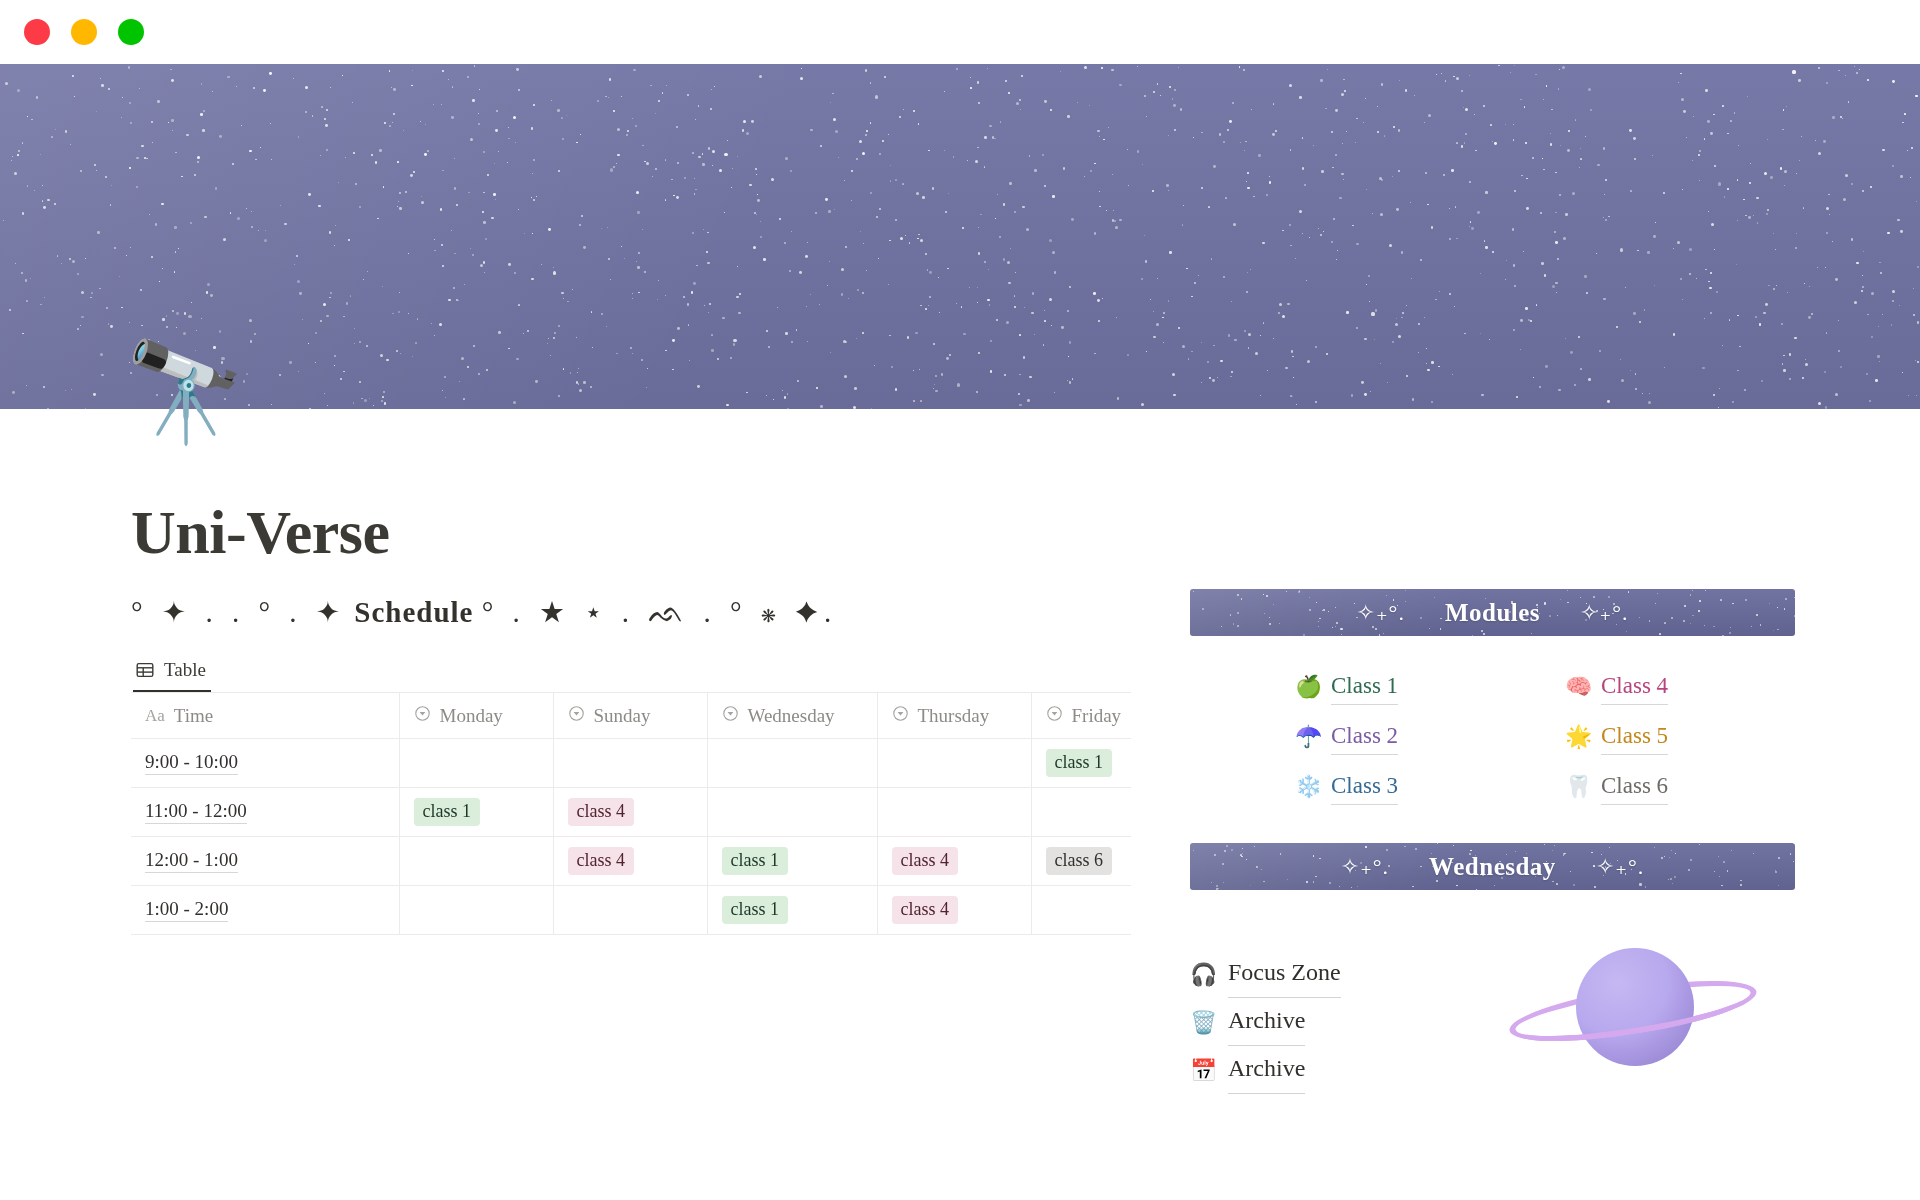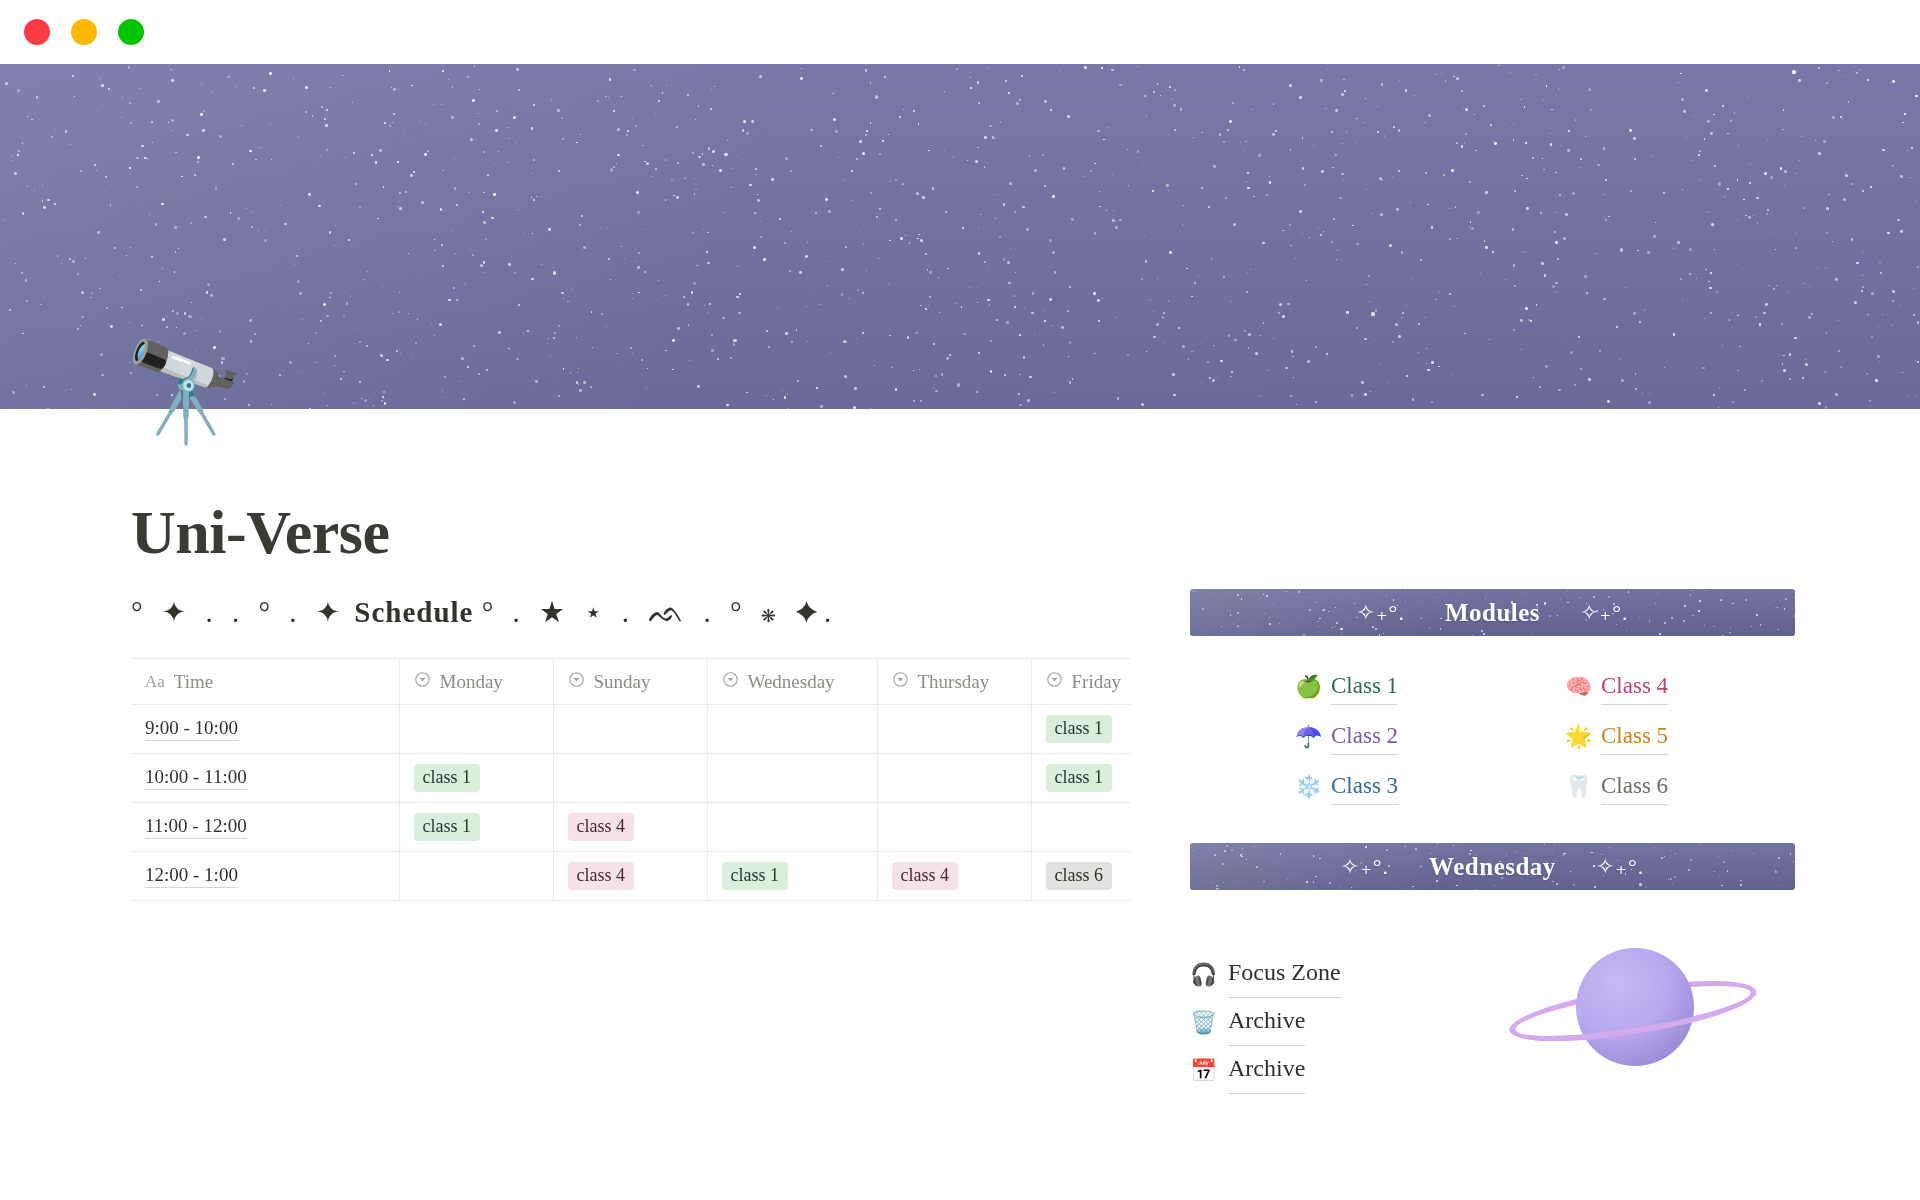--- a/index.html
+++ b/index.html
@@ -1648,20 +1648,33 @@
   <div id="page-title">Uni-Verse</div>
 
   <div id="left-col">
 
     <div id="schedule-heading">
       <span class="deco">°      ✦      .     .    °    .    ✦</span>
       <span>Schedule</span>
       <span class="deco">°    . ★ ⋆ . ᨒ .    °        ⁕     ✦.</span>
     </div>
 
+    <div class="view-tabs">
+      <div class="view-tab">
+        <span>
+          <svg width="20" height="20" viewBox="0 0 20 20" fill="none" stroke="#3b3a35" stroke-width="1.4">
+            <rect x="2.2" y="3.6" width="15.6" height="12.8" rx="1.6"></rect>
+            <line x1="2.2" y1="7.8" x2="17.8" y2="7.8"></line>
+            <line x1="2.2" y1="12.1" x2="17.8" y2="12.1"></line>
+            <line x1="8.2" y1="7.8" x2="8.2" y2="16.4"></line>
+          </svg>
+        </span>
+        <span>Table</span>
+      </div>
+    </div>
 
     <div id="table-clip">
       <table class="schedule">
         <thead>
           <tr>
             <th class="col-time">
               <div class="th-inner">
                 <span class="aa-icon">Aa</span>
                 <span>Time</span>
               </div>
@@ -1727,42 +1740,42 @@
         <tbody id="schedule-body">
             <tr>
               <td class="time-cell"><span class="time-text">9:00 - 10:00</span></td>
               <td></td>
               <td></td>
               <td></td>
               <td></td>
               <td><span class="pill green">class 1</span></td>
             </tr>
             <tr>
-              <td class="time-cell"><span class="time-text">10:00 - 11:00</span></td>
-              <td><span class="pill green">class 1</span></td>
-              <td></td>
-              <td></td>
-              <td></td>
-              <td><span class="pill green">class 1</span></td>
-            </tr>
-            <tr>
               <td class="time-cell"><span class="time-text">11:00 - 12:00</span></td>
               <td><span class="pill green">class 1</span></td>
               <td><span class="pill pink">class 4</span></td>
               <td></td>
               <td></td>
               <td></td>
             </tr>
             <tr>
               <td class="time-cell"><span class="time-text">12:00 - 1:00</span></td>
               <td></td>
               <td><span class="pill pink">class 4</span></td>
               <td><span class="pill green">class 1</span></td>
               <td><span class="pill pink">class 4</span></td>
               <td><span class="pill gray">class 6</span></td>
+            </tr>
+            <tr>
+              <td class="time-cell"><span class="time-text">1:00 - 2:00</span></td>
+              <td></td>
+              <td></td>
+              <td><span class="pill green">class 1</span></td>
+              <td><span class="pill pink">class 4</span></td>
+              <td></td>
             </tr>
           </tbody>
       </table>
     </div>
   </div>
 
   <div id="right-col">
 
     <div class="section-banner">
       <div class="stars" id="modules-stars">

